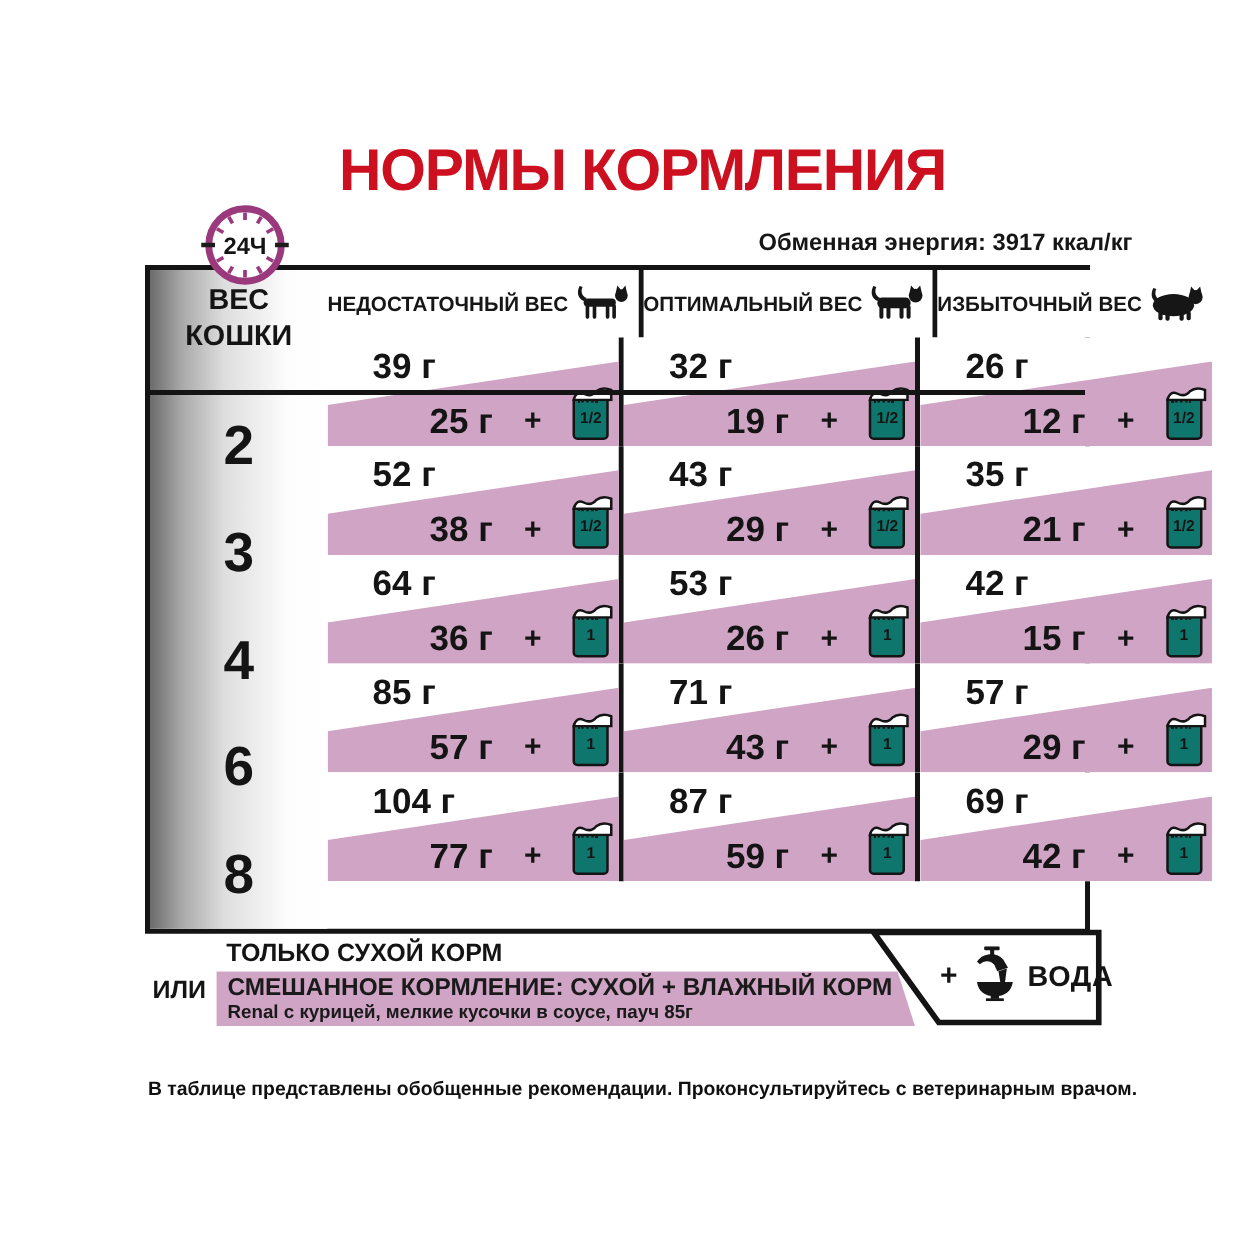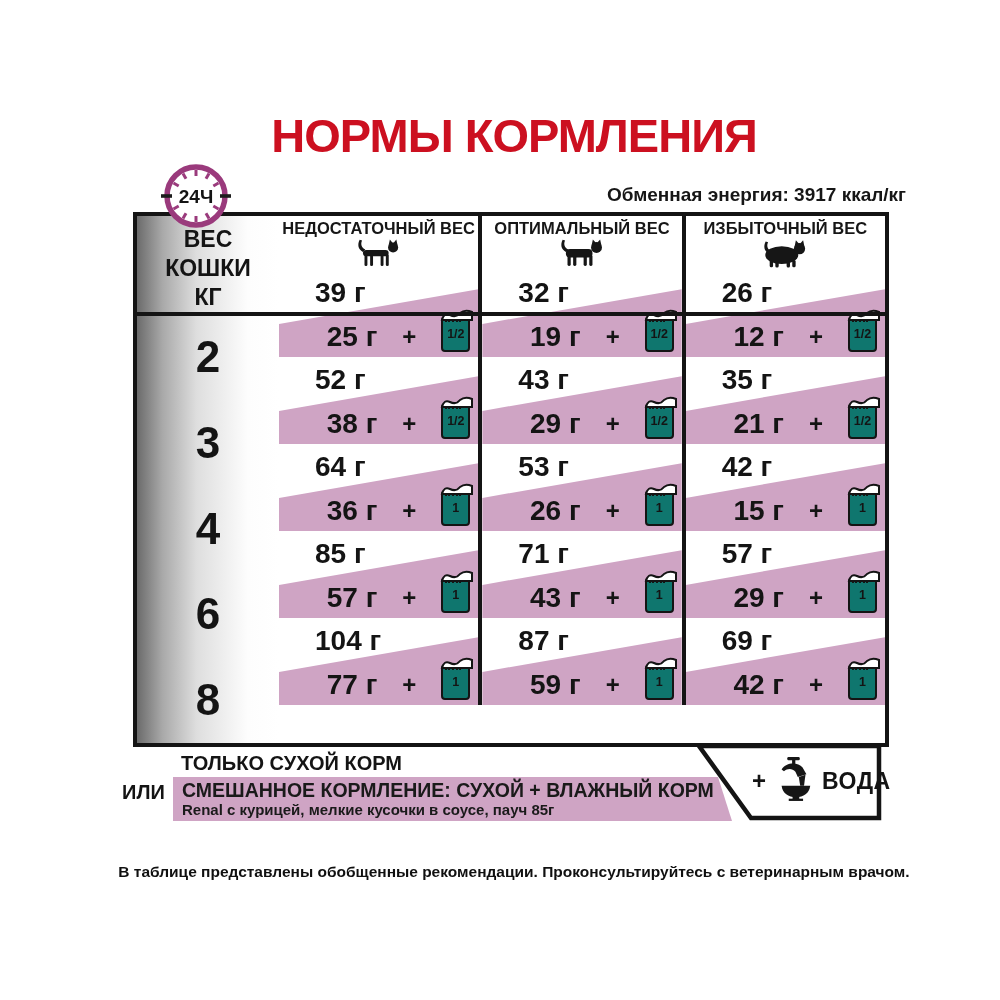--- a/index.html
+++ b/index.html
@@ -13,21 +13,21 @@
     font-size:47px;font-weight:bold;letter-spacing:-1px;color:#cc1020;
   }
   .energy{
     position:absolute;top:184px;right:122px;font-size:19px;font-weight:bold;color:#161616;
   }
   
   .clock{position:absolute;left:156px;top:156px;width:80px;height:80px;z-index:6;}
   .clock svg{display:block;}
   
   .feed-table{
-    position:absolute;left:133px;top:212px;width:756px;height:535px;
+    position:absolute;left:116px;top:212px;width:756px;height:535px;
     border:4px solid #141414;box-sizing:border-box;display:flex;background:#fff;z-index:2;
   }
   .head-sep{position:absolute;left:0;top:96px;width:100%;height:4px;background:#141414;z-index:5;}
   .weight-col{
     width:142px;flex:0 0 142px;display:flex;flex-direction:column;
     background:linear-gradient(90deg,#6b6b6b 0%,#a9a9a9 18%,#dedede 42%,#fdfdfd 78%,#ffffff 100%);
   }
   .weight-head{
     height:100px;box-sizing:border-box;padding-top:9px;text-align:center;
     font-size:23px;font-weight:bold;line-height:29px;color:#141414;
@@ -39,21 +39,21 @@
   .data-col{flex:1 1 auto;display:flex;flex-direction:column;}
   .cond-head{
     height:46px;display:flex;align-items:center;justify-content:center;
     font-size:31px;font-weight:bold;letter-spacing:.5px;color:#161616;
     background:
       linear-gradient(180deg,rgba(255,255,255,0) 52%,rgba(110,110,110,.45) 100%),
       linear-gradient(90deg,#dcdcdc 0%,#ffffff 30%,#f3f3f3 62%,#a0a0a0 100%);
   }
   .sub-heads{height:54px;display:flex;}
   .sub-cell{
-    flex:1 1 0;box-sizing:border-box;display:flex;flex-direction:column;align-items:center;
+    flex:1 1 0;box-sizing:border-box;display:flex;flex-direction:row;align-items:center;
     padding-top:3px;background:#fff;
   }
   .sub-cell:not(:last-child){border-right:4px solid #141414;}
   .sub-label{font-size:16.5px;font-weight:bold;color:#161616;white-space:nowrap;}
   .cat{margin-top:1px;}
   .rows{display:flex;flex-direction:column;}
   .row{display:flex;height:87px;}
   .cell{flex:1 1 0;box-sizing:border-box;position:relative;background:#fff;}
   .cell:not(:last-child){border-right:4px solid #141414;}
   .wedge{
@@ -130,21 +130,20 @@
     </svg>
   </div>
 
   <div class="feed-table">
     <div class="head-sep"></div>
 
     <div class="weight-col">
       <div class="weight-head">
         <div>ВЕС</div>
         <div>КОШКИ</div>
-        <div>КГ</div>
       </div>
       <div class="weight-cell">2</div>
       <div class="weight-cell">3</div>
       <div class="weight-cell">4</div>
       <div class="weight-cell">6</div>
       <div class="weight-cell">8</div>
     </div>
 
     <div class="data-col">
 

